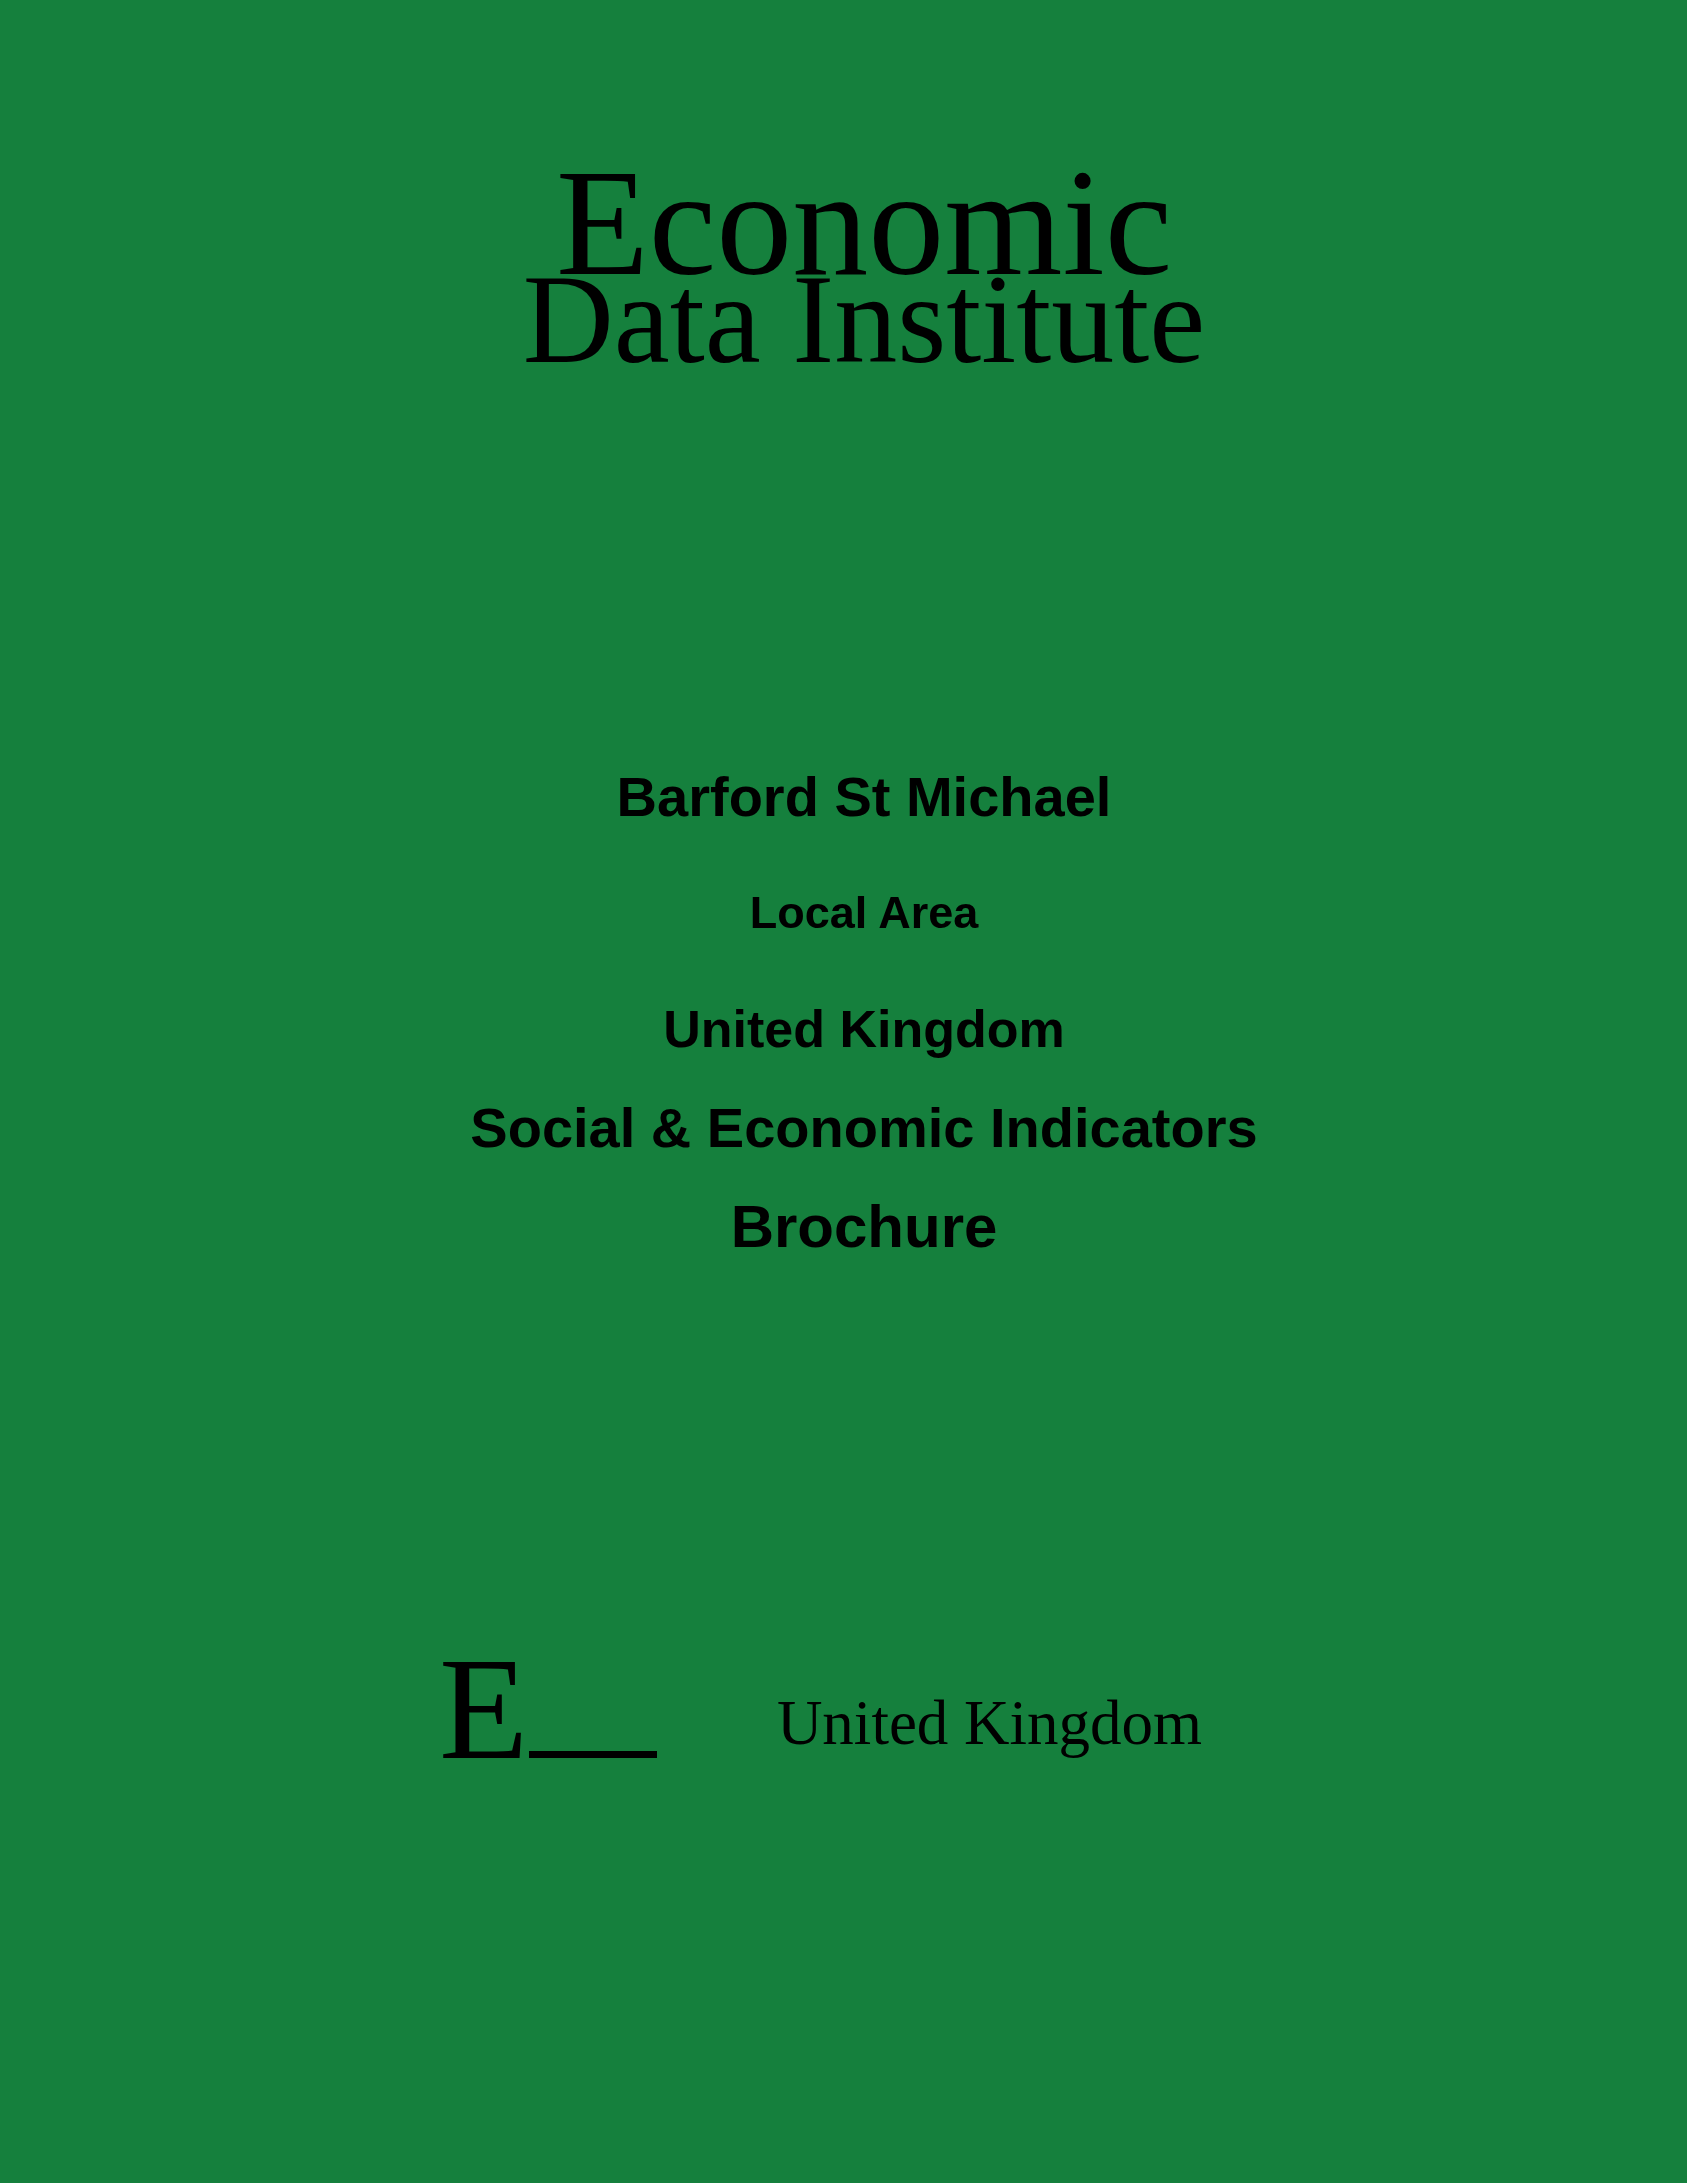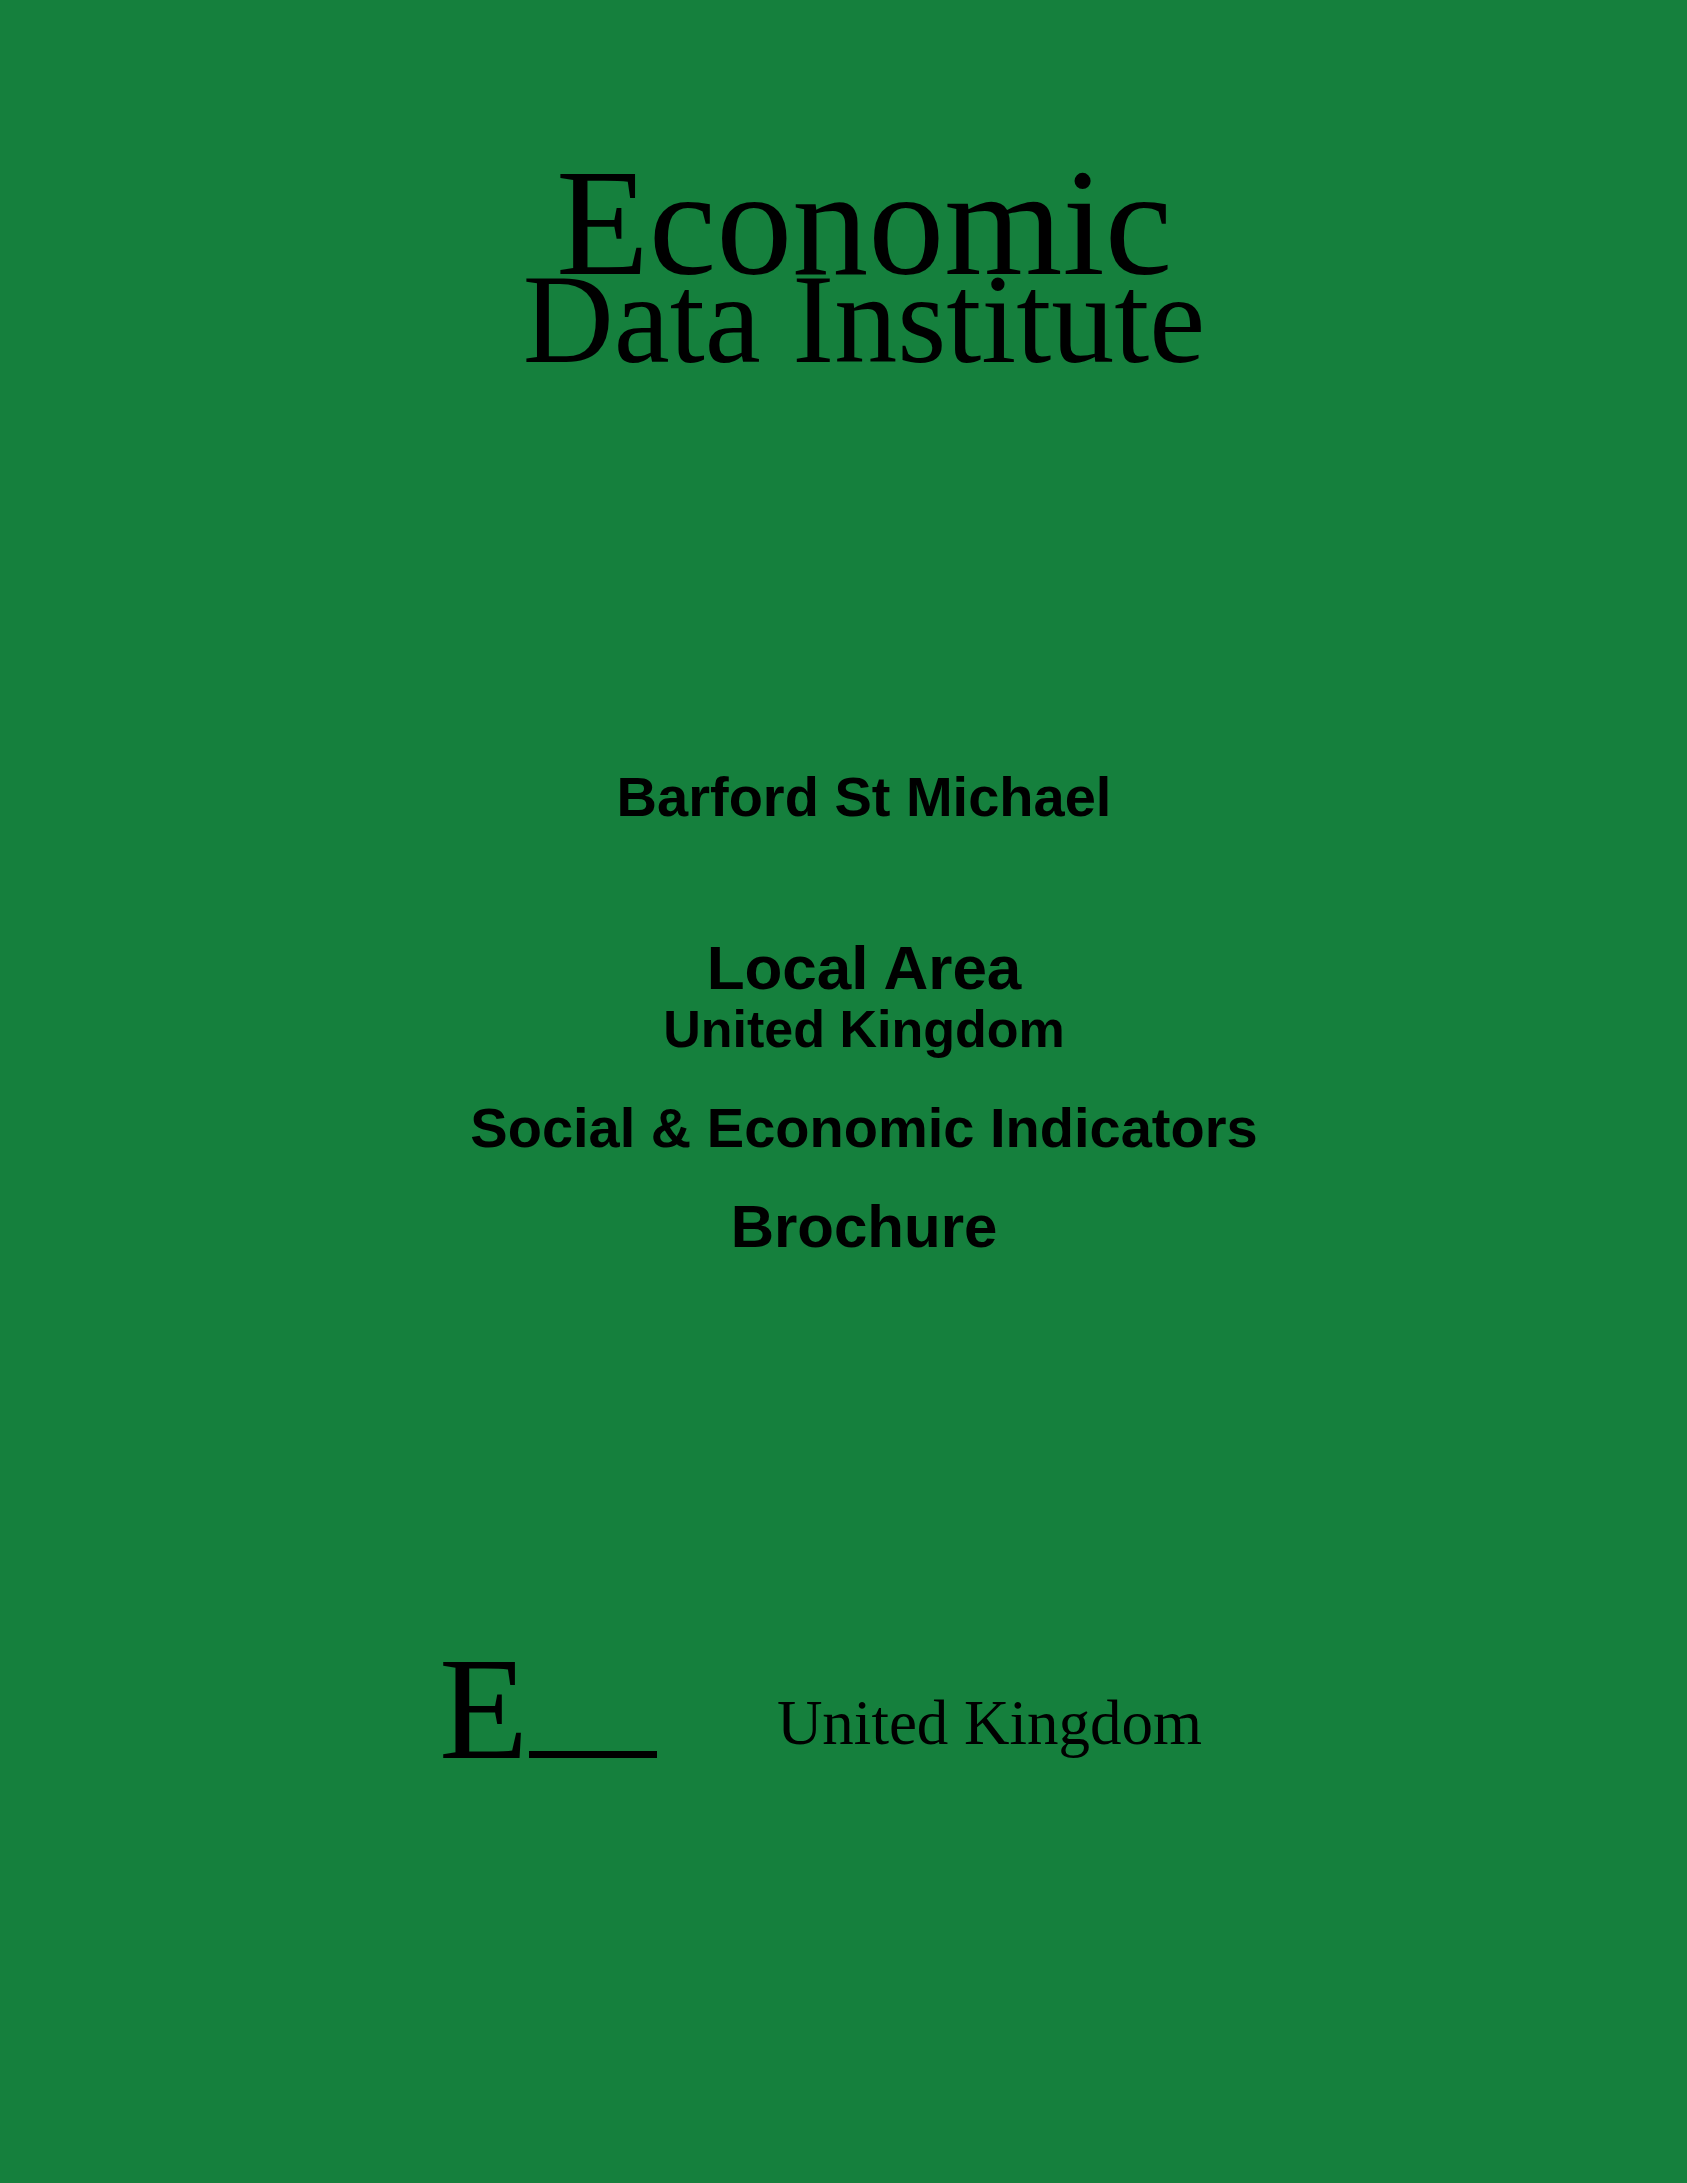--- a/index.html
+++ b/index.html
@@ -26,21 +26,21 @@
   }
   .serif { font-family: "Liberation Serif", serif; font-weight: normal; }
   .sans  { font-family: "Liberation Sans", sans-serif; font-weight: bold; margin-top: 20px; }
 
   
   .logo-line-1 { top: 147px; font-size: 152px; }
   .logo-line-2 { top: 257px; font-size: 126px; }
 
   
   .area-name   { top: 749px; font-size: 56px; }
-  .area-type   { top: 917px; font-size: 62px; }
+  .area-type   { top: 870px; font-size: 45px; }
   .country     { top: 983px; font-size: 52px; }
   .subject     { top: 1080px; font-size: 56px; }
   .doc-type    { top: 1177px; font-size: 60px; }
 
   
   .edi-mark {
     position: absolute;
     left: 439px;
     top: 1636px;
     display: flex;

